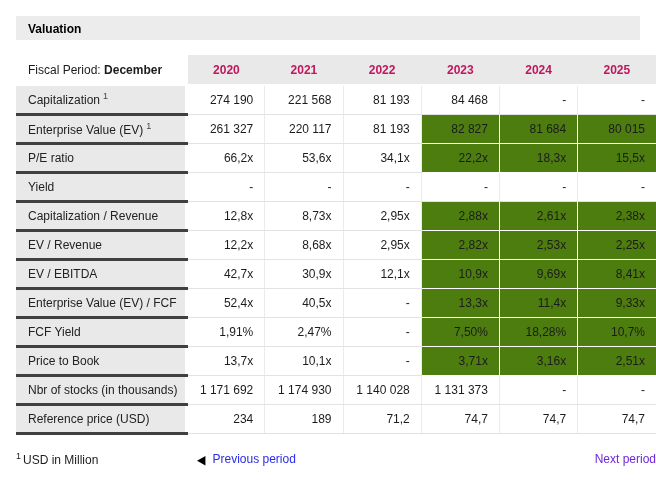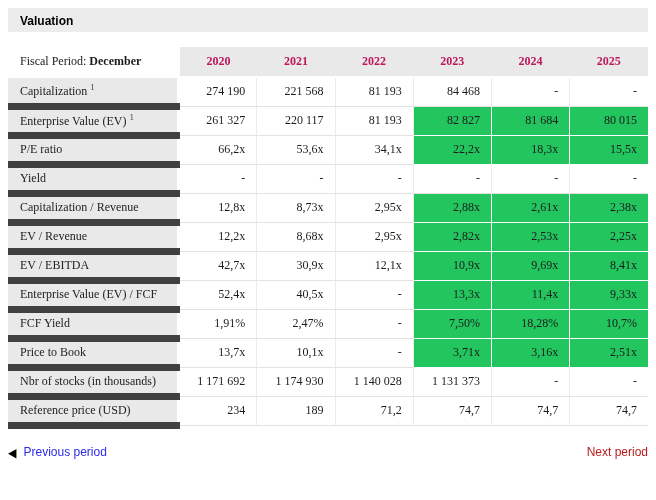--- a/index.html
+++ b/index.html
@@ -3,38 +3,37 @@
 <meta charset="utf-8">
 <style>
   * { box-sizing: border-box; }
   html, body { margin: 0; padding: 0; }
   body {
     width: 656px; height: 500px;
     background: #ffffff;
     font-family: "Liberation Sans", sans-serif;
     color: #1c1c1c;
   }
-  .wrap { padding: 8px; }
+  .wrap { padding: 16px; }
 
   .title-bar {
     background: #ececec;
     font-size: 12px;
     font-weight: bold;
     color: #000;
     padding: 6px 12px;
     height: 24px;
   }
 
   table.valuation {
     margin-top: 15px;
     border-collapse: collapse;
     table-layout: fixed;
     width: 640px;
     font-size: 12px;
-    font-family: Liberation Serif, serif;
   }
   col.c-label { width: 170px; }
   col.c-year  { width: 78px; }
 
   tr { height: 29px; }
   tr.head-row { height: 30px; }
 
   th.year-head {
     background: #e9e9e9;
     font-weight: bold;
@@ -49,37 +48,37 @@
     padding-left: 12px;
     border-right: 3px solid #ffffff;
     border-bottom: 2px solid #ffffff;
     white-space: nowrap;
   }
   td.label {
     background: #e9e9e9;
     text-align: left;
     padding-left: 12px;
     border-right: 3px solid #ffffff;
-    border-bottom: 7px solid #404040;
+    border-bottom: 3px solid #404040;
     color: #222;
     white-space: nowrap;
     overflow: hidden;
   }
   td.val {
     background: #ffffff;
     text-align: right;
     padding-right: 11px;
     border-bottom: 1px solid #e2e2e2;
     border-right: 1px solid #ebebeb;
     color: #1c1c1c;
     white-space: nowrap;
   }
   td.val:last-child { border-right: none; }
   td.val.est {
-    background: #22c55e;
+    background: #4d7c0f;
     border-bottom-color: #ffffff;
     border-right-color: #ffffff;
   }
   sup.fn {
     font-size: 9px;
     color: #444;
     margin-left: 3px;
   }
 
   .footer {
@@ -102,21 +101,21 @@
     white-space: nowrap;
   }
   .tri {
     color: #000;
     font-size: 11px;
     margin-right: 7px;
     display: inline-block;
     transform: scaleY(1.15);
   }
   .spacer { flex: 1; }
-  .next-label { color: #b91c1c; white-space: nowrap; }
+  .next-label { color: #6d28d9; white-space: nowrap; }
 </style>
 </head>
 <body>
 
 <div class="wrap">
 
   <div class="title-bar">
     <span>Valuation</span>
   </div>
 
@@ -250,20 +249,23 @@
           <td class="val">189</td>
           <td class="val">71,2</td>
           <td class="val">74,7</td>
           <td class="val">74,7</td>
           <td class="val">74,7</td>
         </tr>
       </tbody>
   </table>
 
   <div class="footer">
+    <div class="footnote">
+      <sup>1</sup><span>USD in Million</span>
+    </div>
     <a class="prev-link">
       <span class="tri">◀</span><span>Previous period</span>
     </a>
     <div class="spacer"></div>
     <span class="next-label">Next period</span>
   </div>
 
 </div>
 
 </body></html>

